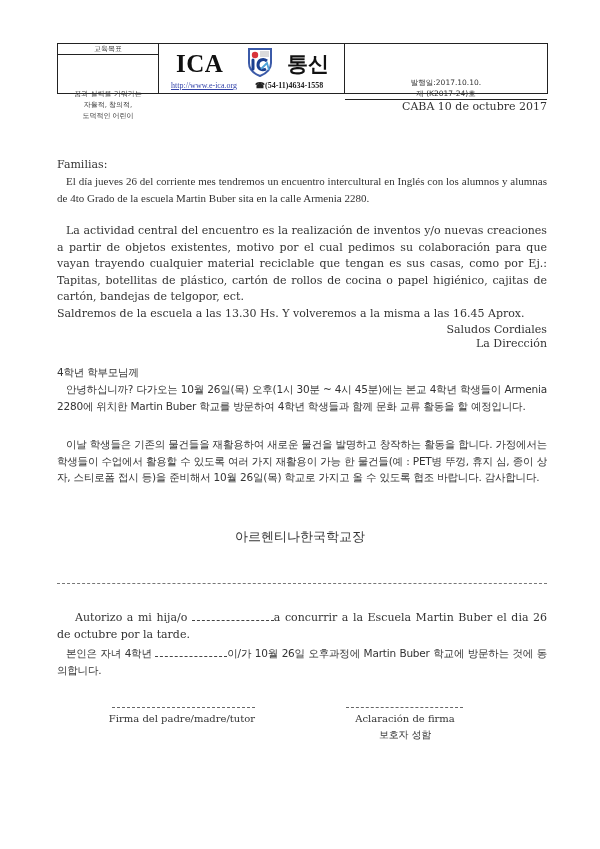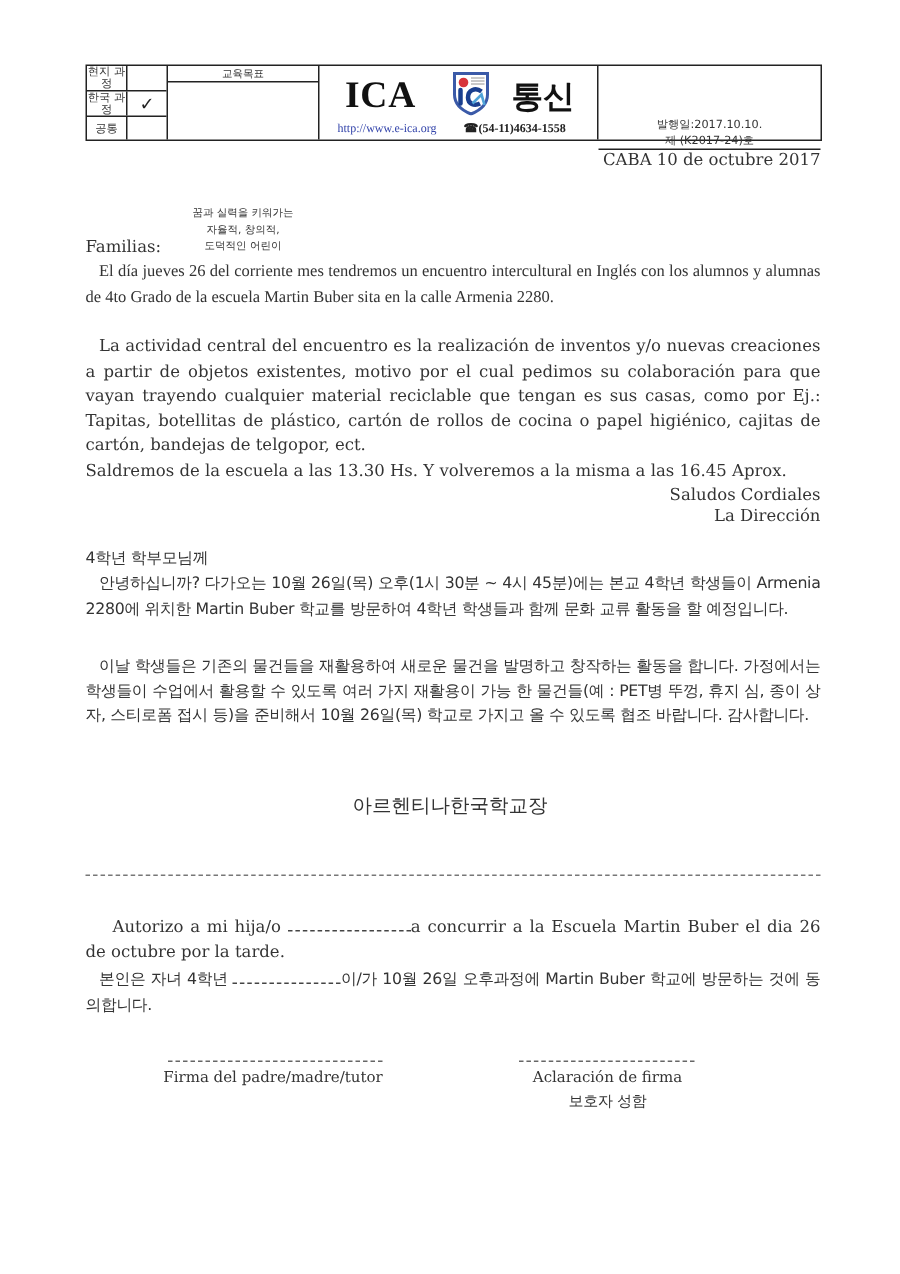--- a/index.html
+++ b/index.html
@@ -10,60 +10,46 @@
       position: absolute; left: 57px; top: 43px; width: 491px; height: 51px;
       border: 1.5px solid #222; display: flex;
     }
     .col-curr { width: 54px; display: flex; flex-direction: column; border-right: 1.5px solid #222; }
     .curr-row { flex: 1; display: flex; border-bottom: 1px solid #222; }
     .curr-row:last-child { border-bottom: none; }
     .curr-label { width: 27px; border-right: 1px solid #222; font-family: "DejaVu Sans", sans-serif; font-size: 7.5px; line-height: 8px; display: flex; align-items: center; justify-content: center; text-align: center; color: #333; }
     .curr-check { flex: 1; display: flex; align-items: center; justify-content: center; font-size: 12px; color: #222; }
     .col-goal { width: 101px; border-right: 1px solid #222; display: flex; flex-direction: column; gap: 31px; }
     .goal-title { height: 14px; border-bottom: 1px solid #222; font-family: "DejaVu Sans", sans-serif; font-size: 7px; display: flex; align-items: center; justify-content: center; color: #333; }
-    .goal-body { flex: 1; font-family: "DejaVu Sans", sans-serif; font-size: 7px; line-height: 11px; text-align: center; color: #333; padding-top: 3px; margin-top: 48px; }
+    .goal-body { flex: 1; font-family: "DejaVu Sans", sans-serif; font-size: 7px; line-height: 11px; text-align: center; color: #333; padding-top: 3px; }
     .col-logo { width: 186px; border-right: 1px solid #222; position: relative; }
     .logo-ica { position: absolute; left: 17px; top: 6px; font-family: "Liberation Serif", serif; font-weight: bold; font-size: 25px; color: #111; letter-spacing: 0.5px; }
     .logo-emblem { position: absolute; left: 88px; top: 3px; width: 26px; height: 30px; }
     .logo-tongsin { position: absolute; left: 128px; top: 6px; font-family: "DejaVu Sans", sans-serif; font-weight: bold; font-size: 21px; color: #111; }
-    .logo-url { position: absolute; left: 12px; top: 37px; font-family: "Liberation Serif", serif; font-size: 8px; color: #3344aa; }
+    .logo-url { position: absolute; left: 12px; top: 37px; font-family: "Liberation Serif", serif; font-size: 8px; color: #3344aa; text-decoration: underline; }
     .logo-phone { position: absolute; left: 96px; top: 37px; font-family: "Liberation Serif", serif; font-size: 8px; font-weight: bold; color: #222; }
     .col-issue { flex: 1; display: flex; flex-direction: column; }
     .issue-top { height: 24px; border-bottom: 1px solid #222; font-family: "DejaVu Sans", sans-serif; font-size: 7.5px; line-height: 10.5px; text-align: center; color: #333; padding-top: 2px; margin-top: 32px; }
     .issue-bottom { flex: 1; font-family: "DejaVu Sans", sans-serif; font-size: 7.5px; line-height: 9px; color: #333; padding-left: 1px; padding-top: 1px; }
     .issue-bottom .indent { padding-left: 24px; }
 
     .para { position: absolute; left: 57px; width: 490px; font-size: 11px; line-height: 16.5px; color: #333; text-align: justify; }
     .kr { font-family: "DejaVu Sans", sans-serif; font-size: 10.5px; letter-spacing: -0.2px; }
     .right { text-align: right; }
     .indent1 { text-indent: 9px; }
     .dash-line { position: absolute; left: 57px; width: 490px; top: 583px; border-top: 1px dashed #777; height: 0; }
     .sig-line { position: absolute; top: 707px; height: 0; border-top: 1px dashed #666; }
     .sig-text { position: absolute; font-size: 10px; line-height: 16px; color: #333; text-align: center; }
     .blank { display: inline-block; border-bottom: 1px dashed #444; height: 10px; vertical-align: baseline; }
     .closing { position: absolute; top: 528px; left: 0; width: 600px; text-align: center; font-family: "DejaVu Sans", sans-serif; font-size: 13px; color: #333; }
   </style>
 </head>
 <body>
 
 <div class="header-table">
-  <div class="col-curr">
-    <div class="curr-row">
-      <div class="curr-label">현지 과정</div>
-      <div class="curr-check"></div>
-    </div>
-    <div class="curr-row">
-      <div class="curr-label">한국 과정</div>
-      <div class="curr-check">✓</div>
-    </div>
-    <div class="curr-row">
-      <div class="curr-label">공통</div>
-      <div class="curr-check"></div>
-    </div>
-  </div>
 
   <div class="col-goal">
     <div class="goal-title">교육목표</div>
     <div class="goal-body">
       <div>꿈과 실력을 키워가는</div>
       <div>자율적, 창의적,</div>
       <div>도덕적인 어린이</div>
     </div>
   </div>
 

